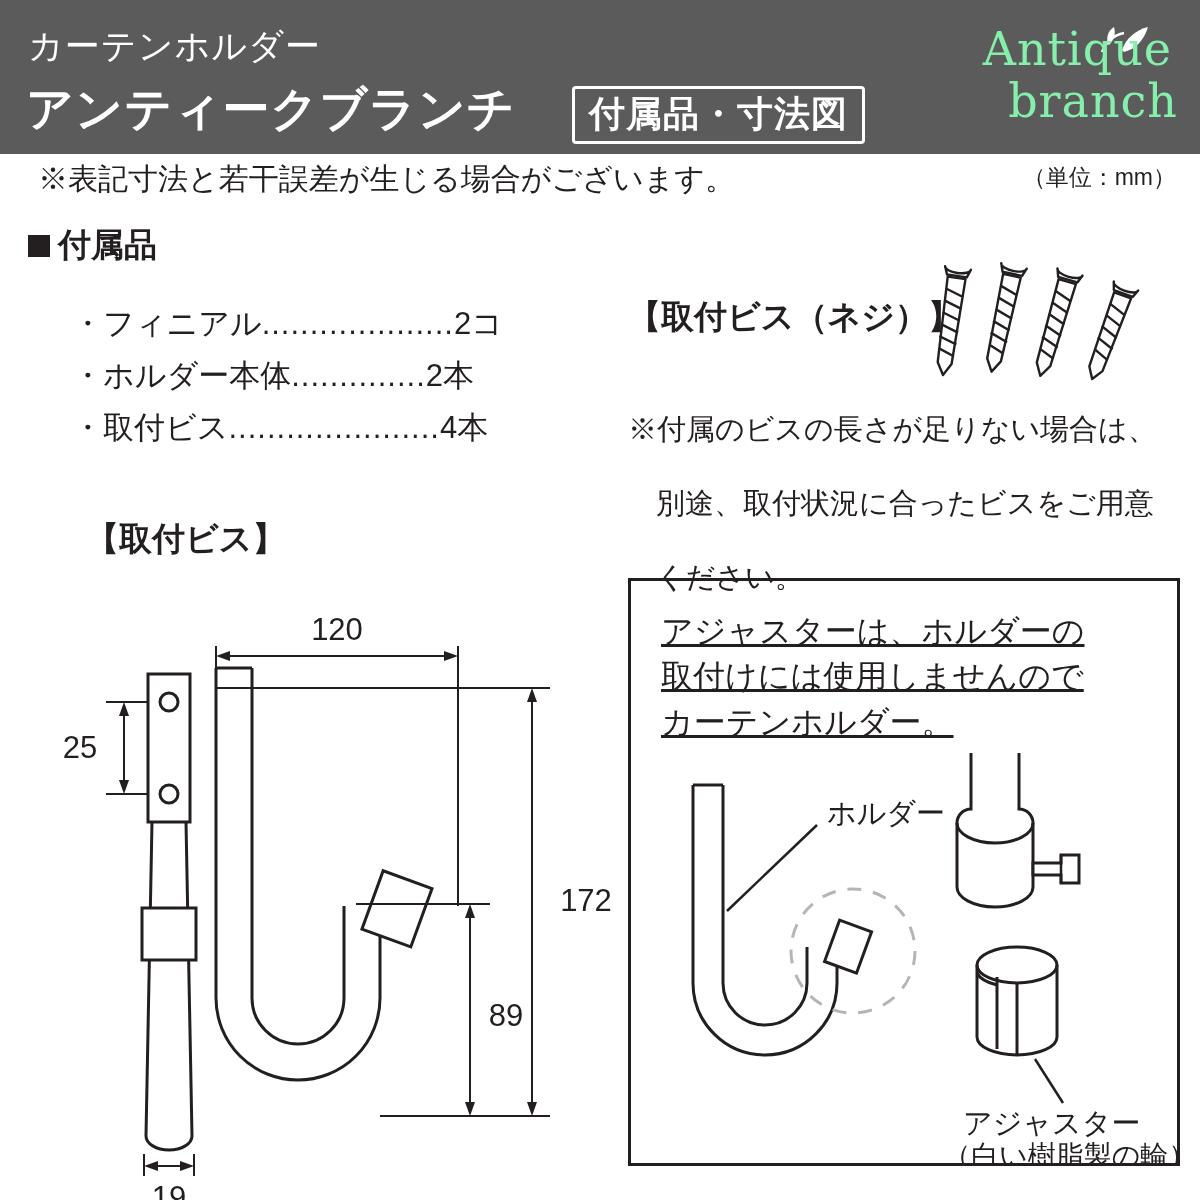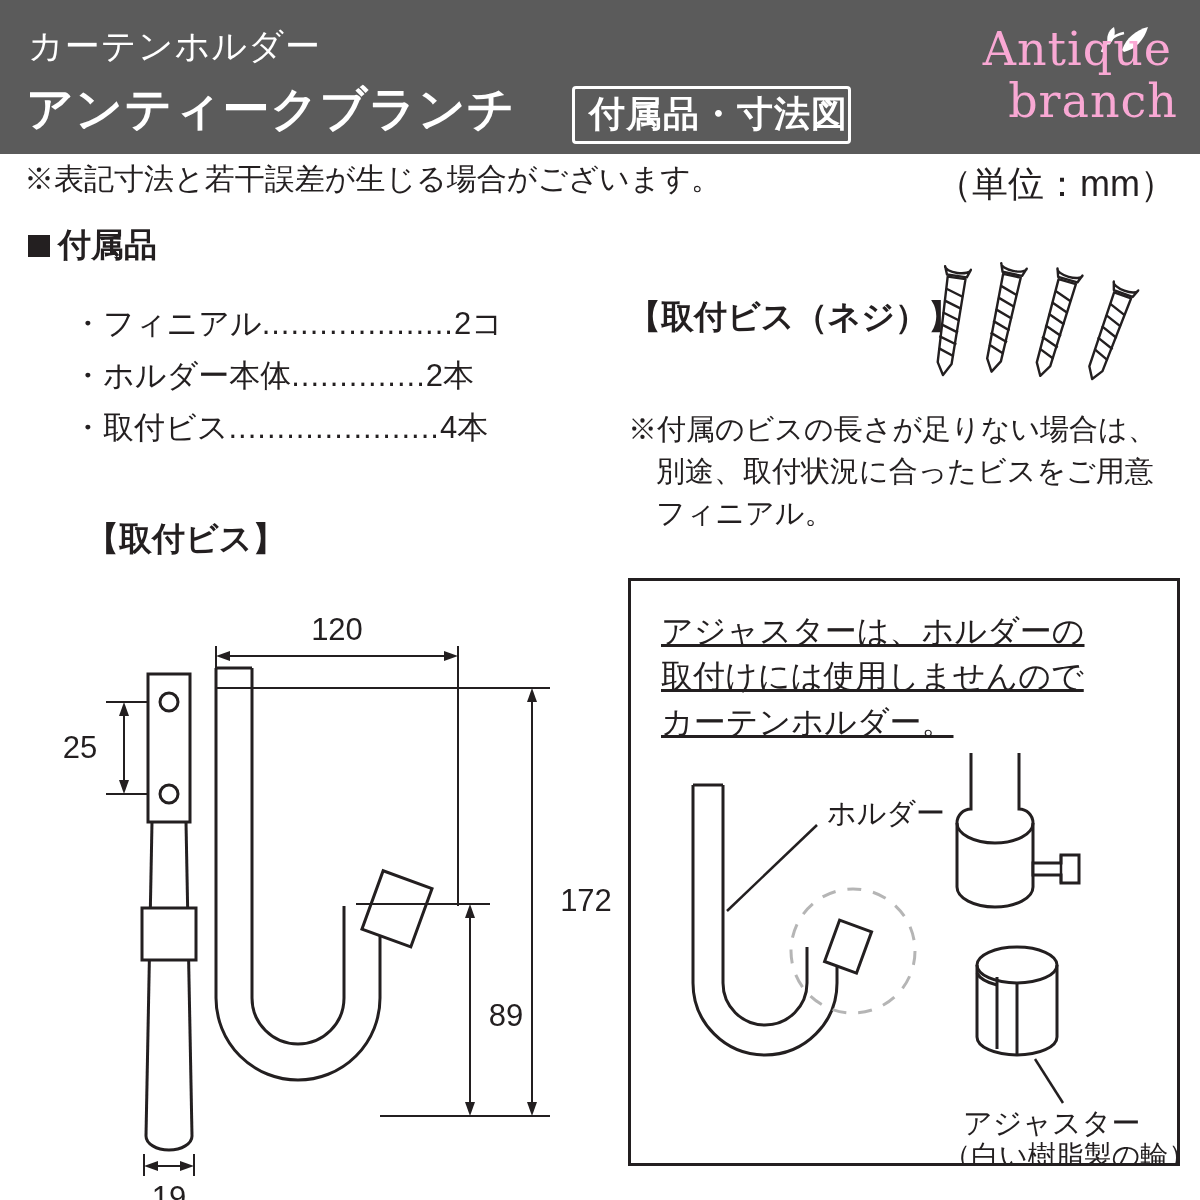--- a/index.html
+++ b/index.html
@@ -42,33 +42,33 @@
     font-weight: bold;
     letter-spacing: 1px;
     line-height: 1;
   }
   .header-chip {
     position: absolute;
     left: 572px;
     top: 86px;
     border: 3px solid #ffffff;
     border-radius: 4px;
-    padding: 7px 0 9px 14px;
+    padding: 7px 14px 9px 14px;
     font-size: 36px;
     font-weight: bold;
     line-height: 1;
     letter-spacing: 1px;
   }
   .brand {
     position: absolute;
     right: 22px;
     top: 20px;
     width: 230px;
     height: 116px;
-    color: #f9a8d4;
+    color: #86efac;
   }
   .brand-line1 {
     position: absolute;
     right: 6px;
     top: 6px;
     font-family: "DejaVu Serif", serif;
     font-size: 46px;
     letter-spacing: 1px;
     line-height: 1;
   }
@@ -89,30 +89,30 @@
 
   
   .note-row {
     position: absolute;
     left: 0; top: 152px;
     width: 1200px;
     height: 62px;
   }
   .note-left {
     position: absolute;
-    left: 24px;
+    left: 38px;
     top: 12px;
     font-size: 30px;
     line-height: 1;
   }
   .note-right {
     position: absolute;
     right: 24px;
     top: 14px;
-    font-size: 36px;
+    font-size: 23px;
     line-height: 1;
   }
 
   
   .sec-head {
     position: absolute;
     left: 28px;
     top: 228px;
     font-size: 33px;
     font-weight: bold;
@@ -168,20 +168,21 @@
     position: absolute;
     left: 628px;
     top: 408px;
     width: 540px;
     font-size: 29px;
     line-height: 1.45;
   }
   .screw-note .ind {
     display: block;
     padding-left: 28px;
+    margin-top: 32px;
   }
 
   
   .holder-label {
     position: absolute;
     left: 86px;
     top: 522px;
     font-size: 33px;
     font-weight: bold;
     line-height: 1;
@@ -292,21 +293,21 @@
         <path d="M-9 10 l18 0 l-2 78 l-7 11 l-7 -11 Z" fill="#fff"></path>
         <path d="M-9 22 l18 6 M-9 34 l18 6 M-9 46 l18 6 M-9 58 l18 6 M-8 70 l16 6"></path>
       </g>
     </g>
   </svg>
 </div>
 
 <div class="screw-note">
   <span>※付属のビスの長さが足りない場合は、</span>
   <span class="ind">別途、取付状況に合ったビスをご用意</span>
-  <span class="ind">フィニアル。</span>
+  <span class="ind">ください。</span>
 </div>
 
 <div class="holder-label">【取付ビス】</div>
 
 <div class="holder-svg">
 <svg width="600" height="620" viewBox="0 0 600 620">
   <g stroke="#231f20" fill="none" stroke-width="3">
 
     <rect x="128" y="68" width="42" height="148" fill="#ffffff"></rect>
     <circle cx="149" cy="96" r="9" fill="#ffffff"></circle>

